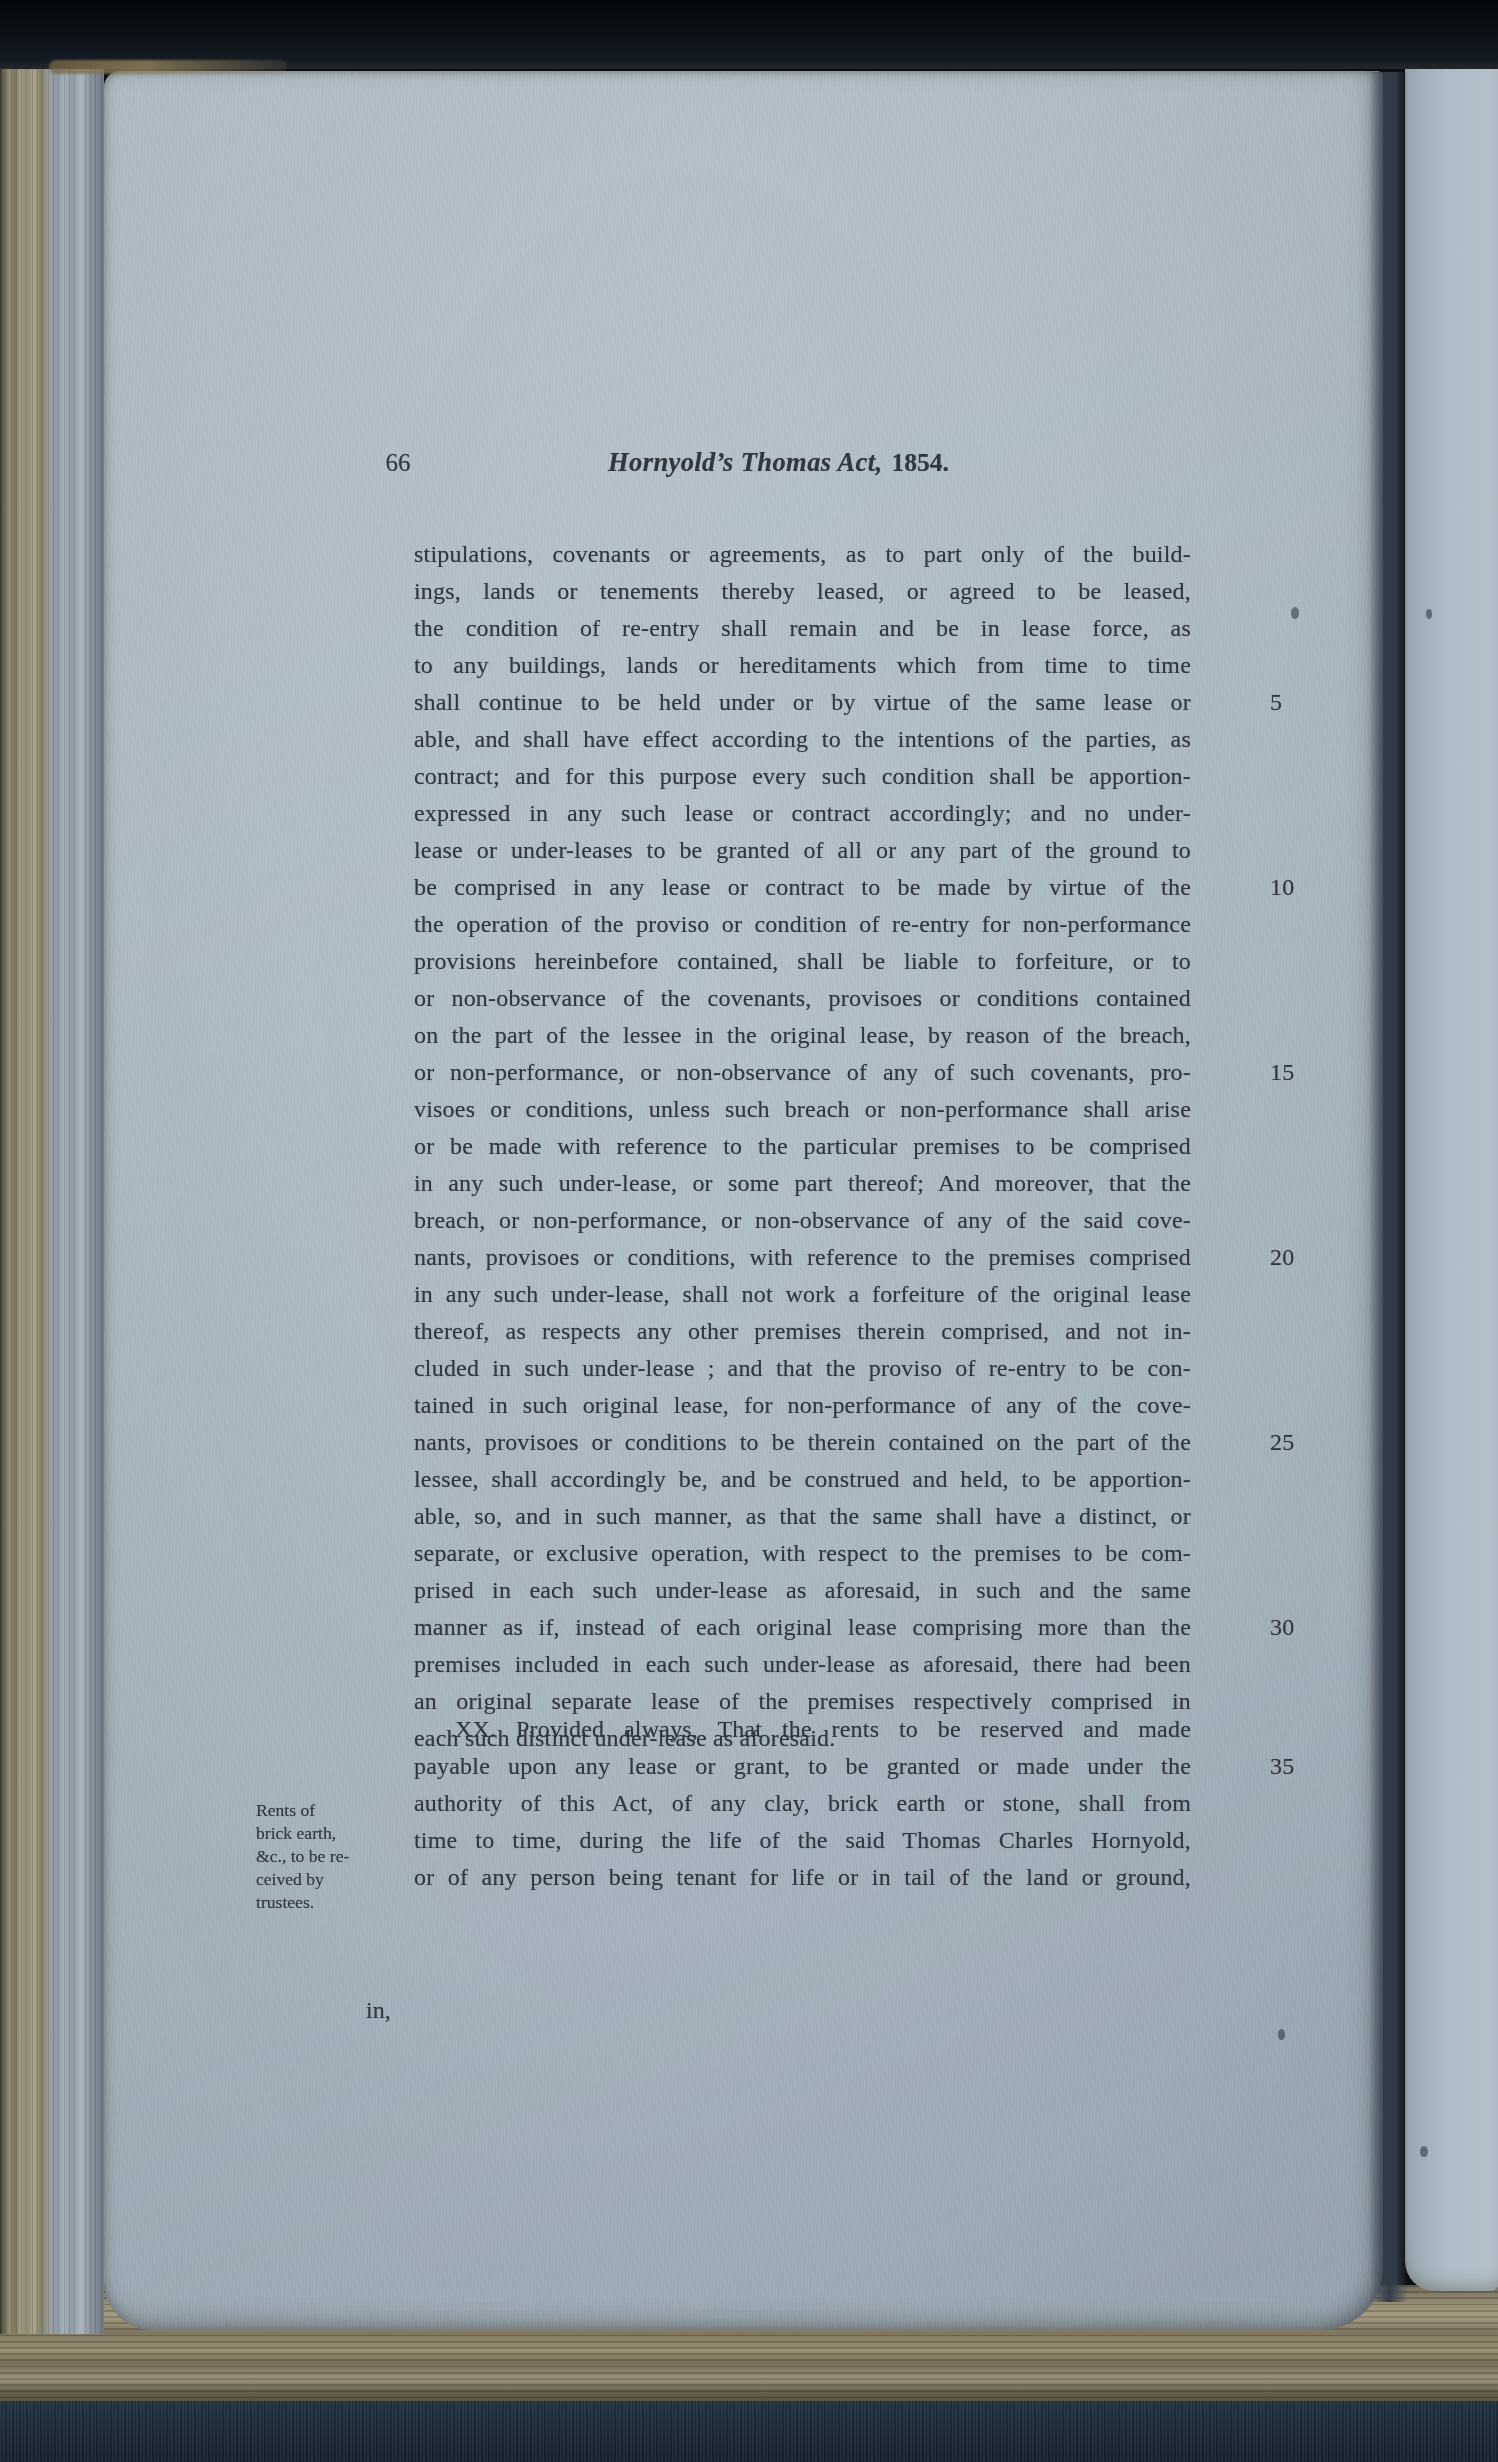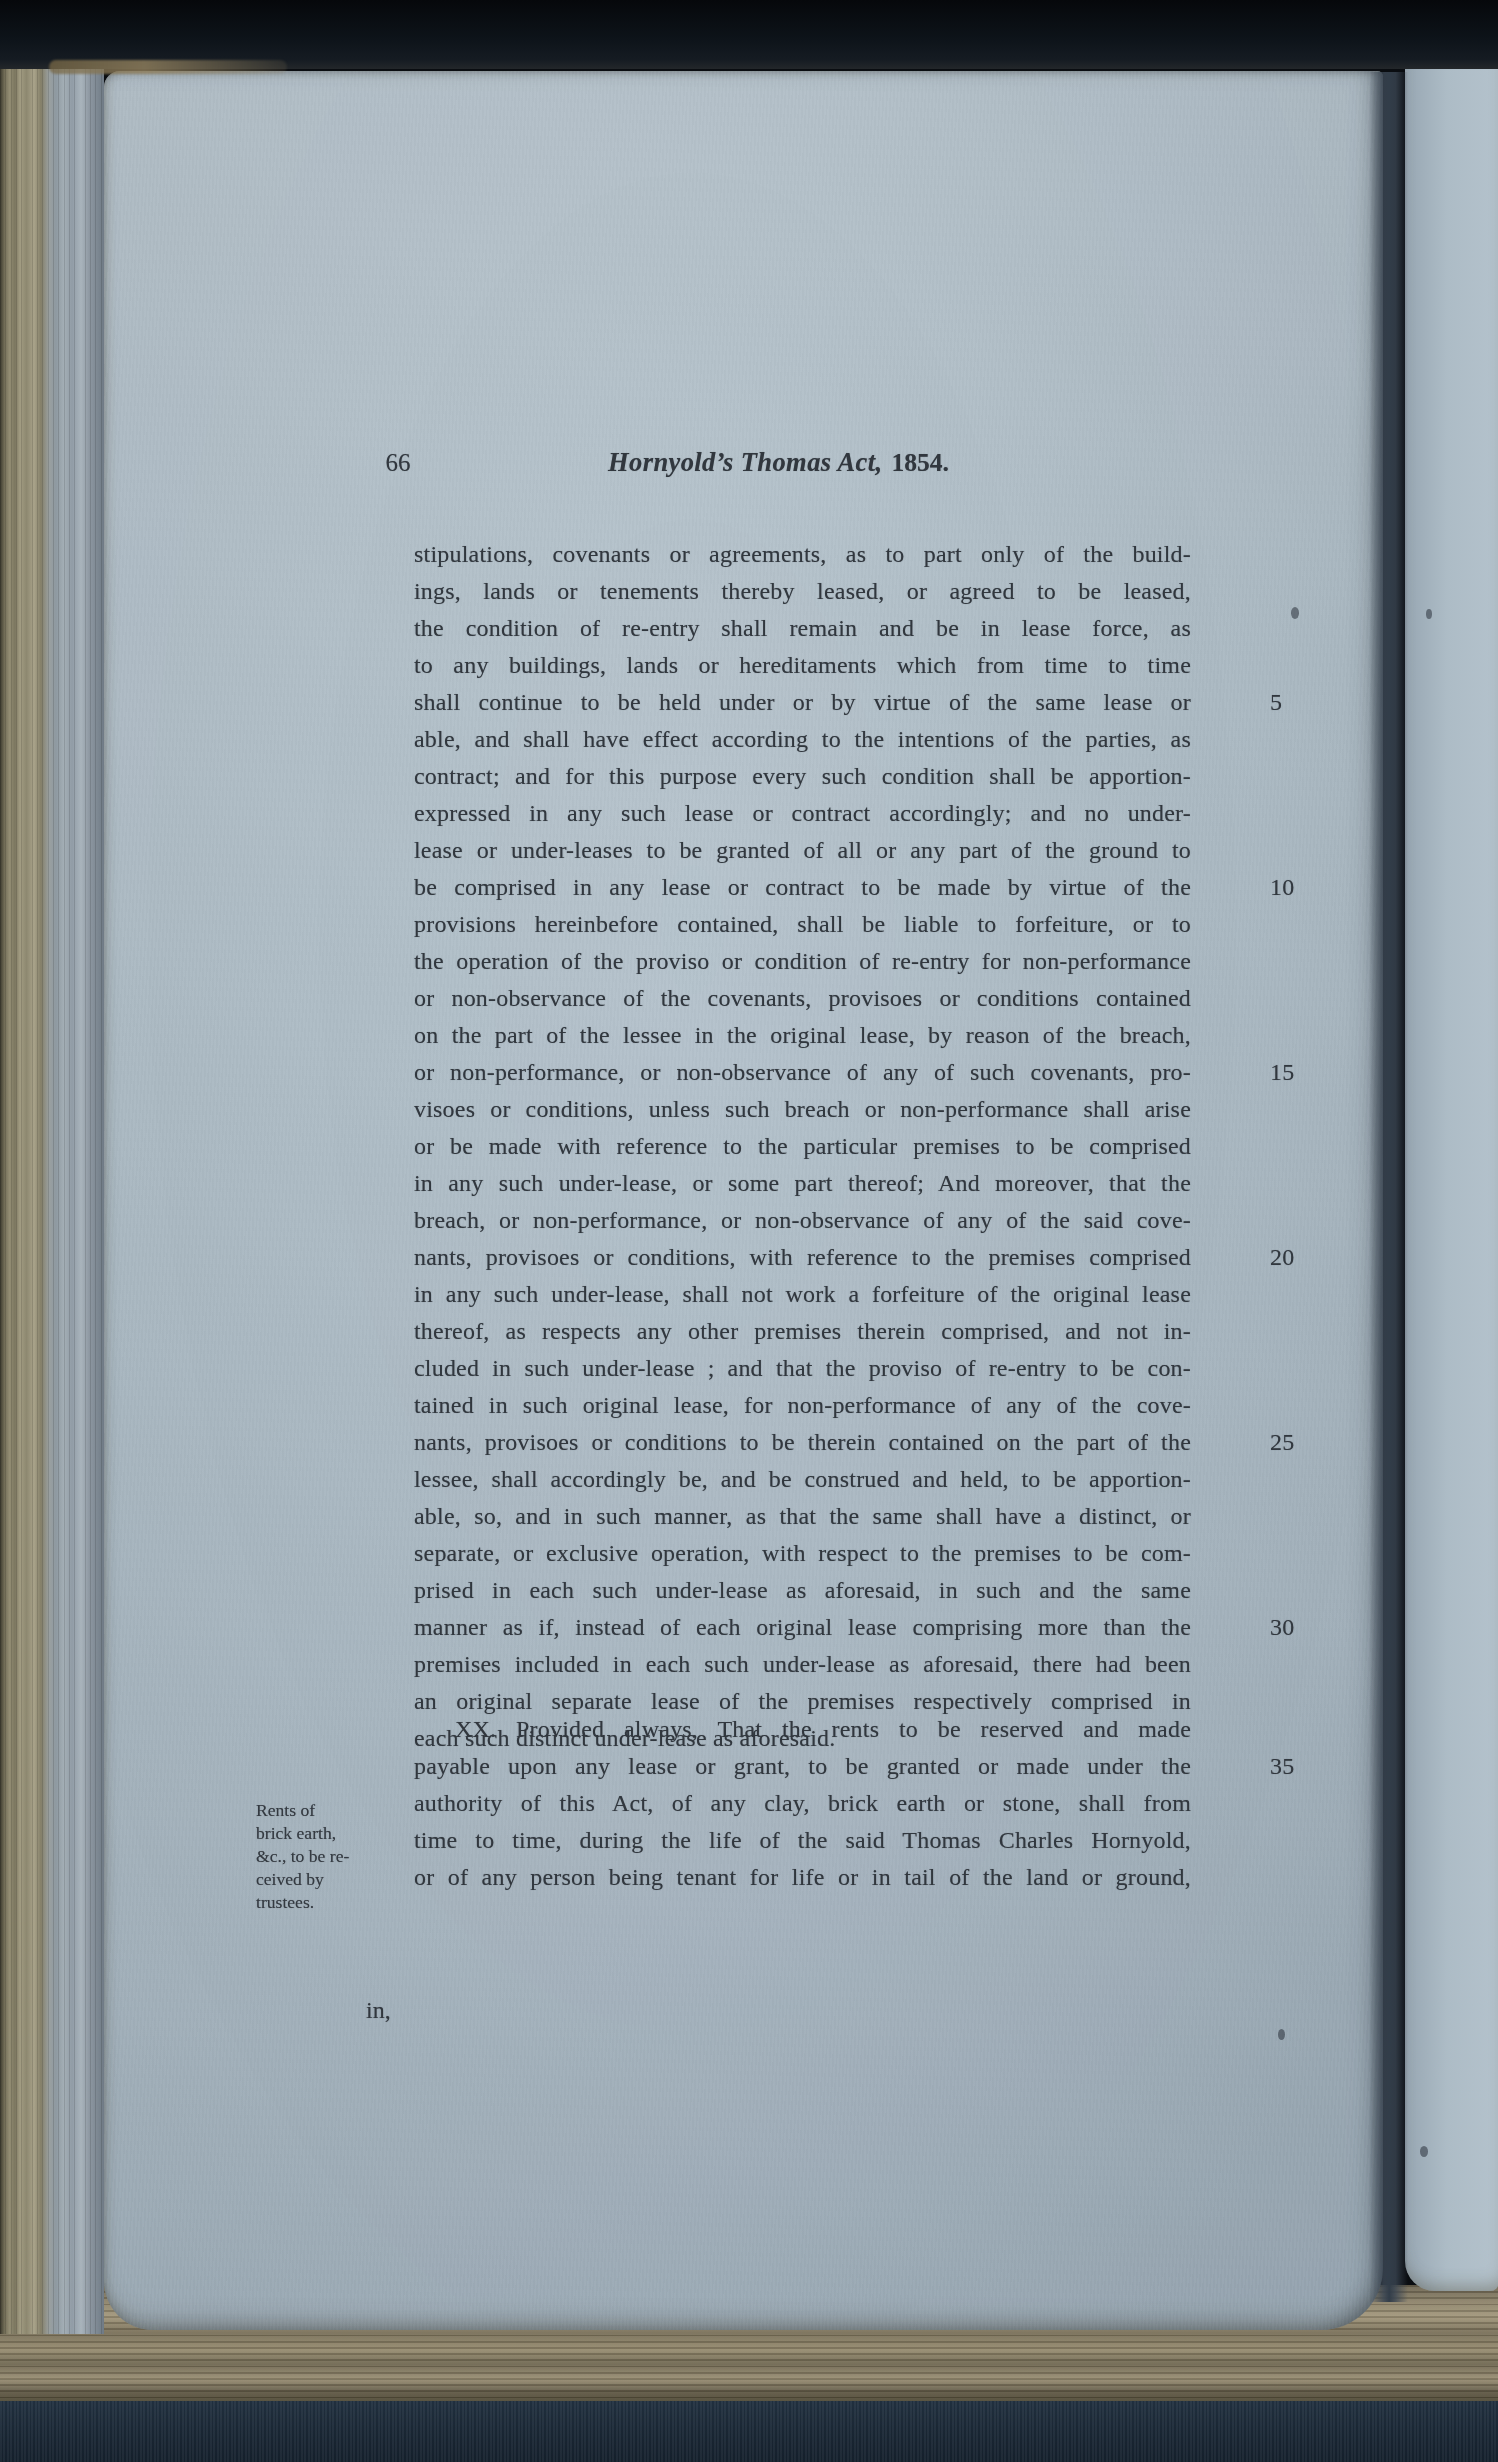--- a/index.html
+++ b/index.html
@@ -120,24 +120,24 @@
             <span class="lt">expressed in any such lease or contract accordingly; and no under-</span>
           </div>
           <div class="line">
             <span class="lt">lease or under-leases to be granted of all or any part of the ground to</span>
           </div>
           <div class="line">
             <span class="lt">be comprised in any lease or contract to be made by virtue of the</span>
             <span class="ln">10</span>
           </div>
           <div class="line">
+            <span class="lt">the operation of the proviso or condition of re-entry for non-performance</span>
+          </div>
+          <div class="line">
             <span class="lt">provisions hereinbefore contained, shall be liable to forfeiture, or to</span>
-          </div>
-          <div class="line">
-            <span class="lt">the operation of the proviso or condition of re-entry for non-performance</span>
           </div>
           <div class="line">
             <span class="lt">or non-observance of the covenants, provisoes or conditions contained</span>
           </div>
           <div class="line">
             <span class="lt">on the part of the lessee in the original lease, by reason of the breach,</span>
           </div>
           <div class="line">
             <span class="lt">or non-performance, or non-observance of any of such covenants, pro-</span>
             <span class="ln">15</span>

